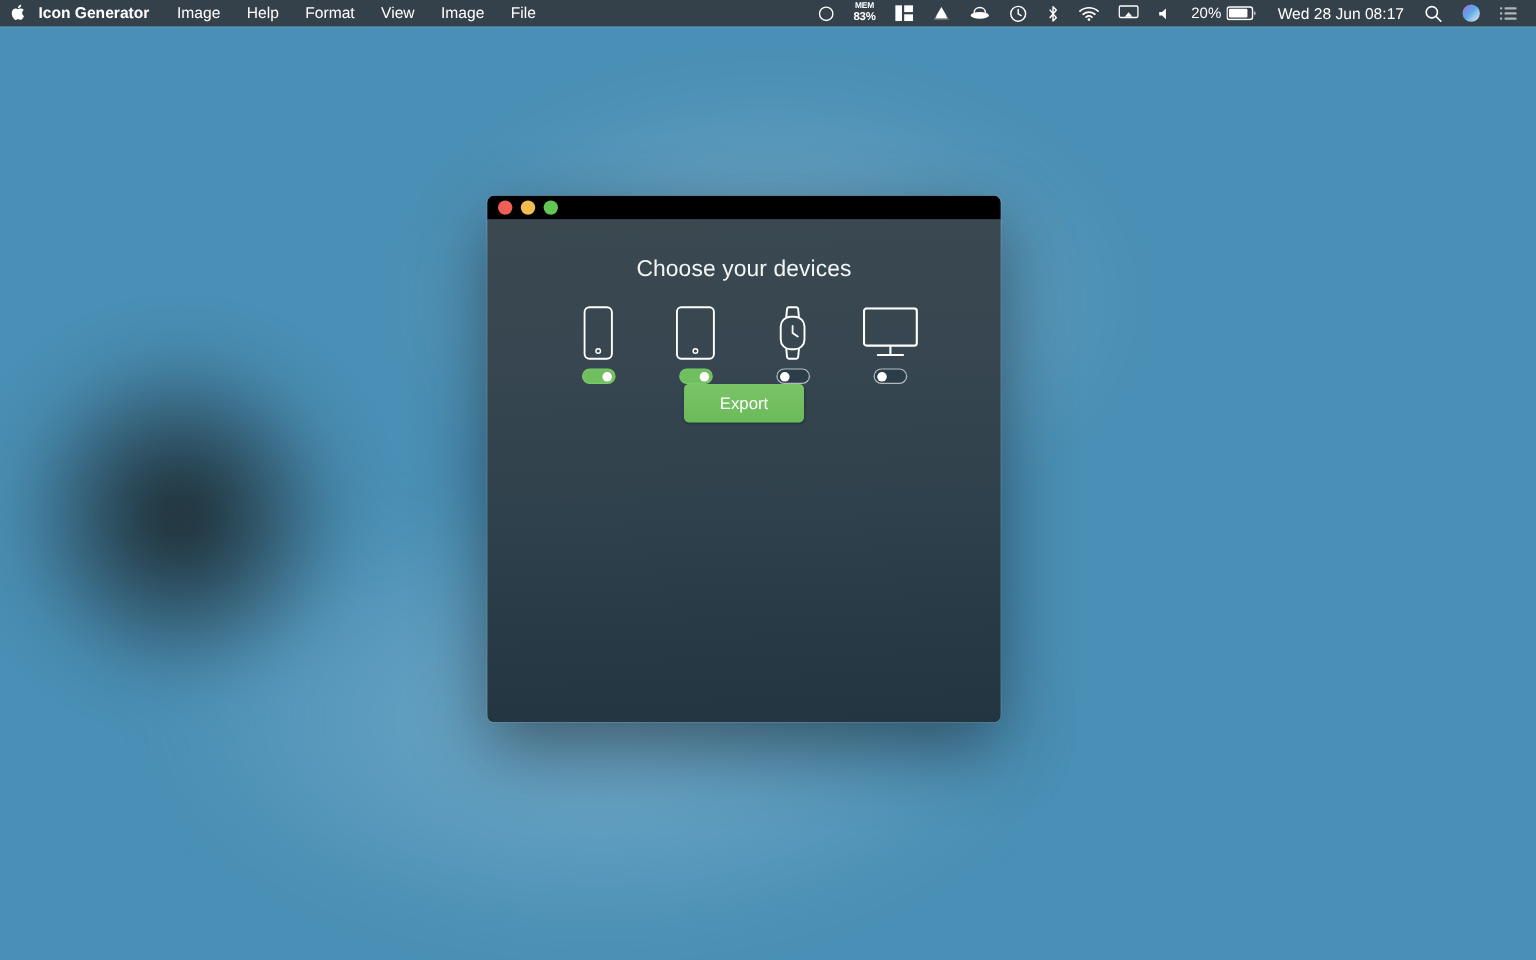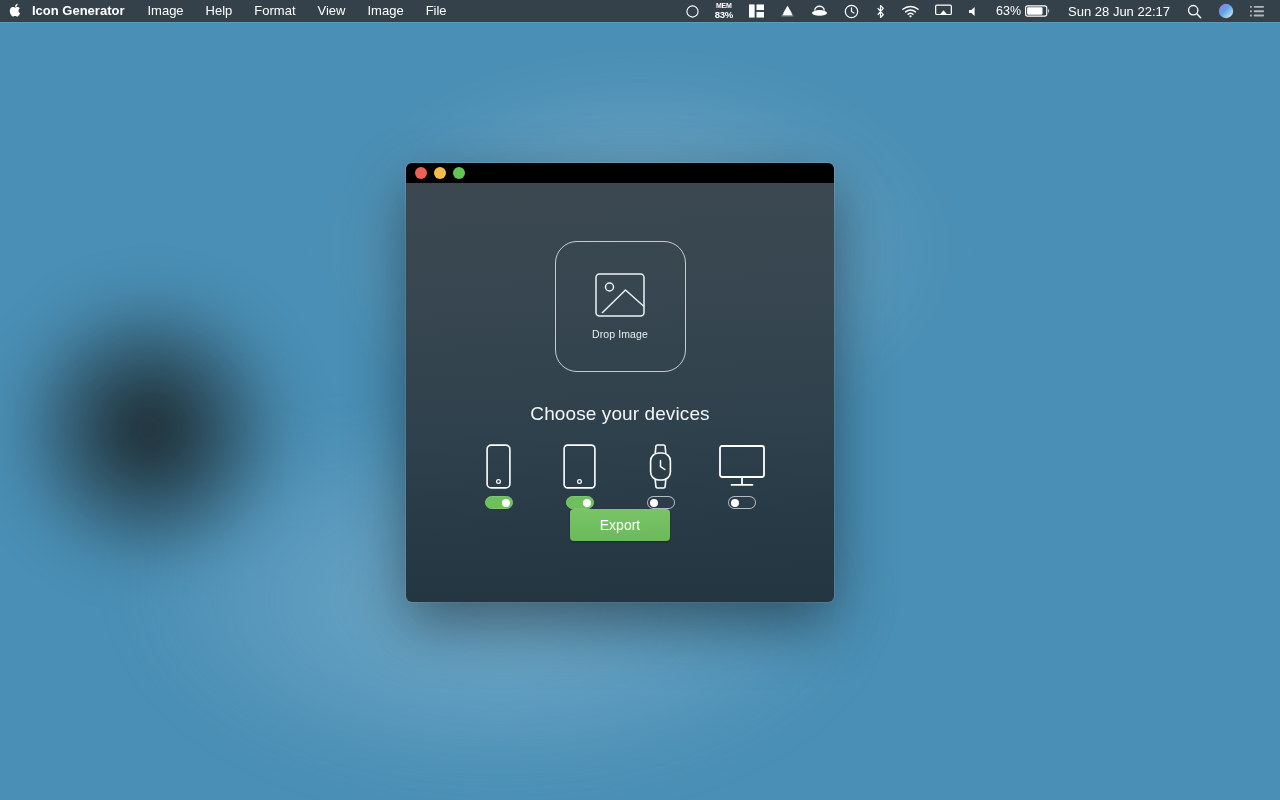--- a/index.html
+++ b/index.html
@@ -229,29 +229,29 @@
       <svg width="17" height="14" viewBox="0 0 18 14">
         <rect x="0.7" y="0.7" width="16.6" height="10" rx="1.4" fill="none" stroke="#fff" stroke-width="1.3"></rect>
         <path d="M9 6.2 L12.4 10.2 H5.6 Z" fill="#fff"></path>
       </svg>
     </span>
     <span class="status-item">
       <svg width="12" height="13" viewBox="0 0 12 13">
         <path d="M1 5 H3.4 L6.6 2 V11 L3.4 8 H1 Z" fill="#fff"></path>
       </svg>
     </span>
-    <span class="status-item batt-pct">63%</span>
+    <span class="status-item batt-pct">20%</span>
     <span class="status-item" style="padding-left:0;">
       <svg width="26" height="12" viewBox="0 0 27 12">
         <rect x="0.6" y="0.6" width="22" height="10.8" rx="2.2" fill="none" stroke="#fff" stroke-width="1.2"></rect>
         <rect x="2.2" y="2.2" width="16" height="7.6" rx="1.2" fill="#fff"></rect>
         <path d="M24.2 4 a2.6 2.6 0 0 1 0 4 Z" fill="#fff"></path>
       </svg>
     </span>
-    <span class="status-item clock">Sun 28 Jun  22:17</span>
+    <span class="status-item clock">Wed 28 Jun  08:17</span>
     <span class="status-item">
       <svg width="15" height="15" viewBox="0 0 16 16">
         <circle cx="6.6" cy="6.6" r="5" fill="none" stroke="#fff" stroke-width="1.4"></circle>
         <path d="M10.4 10.4 L14.6 14.6" stroke="#fff" stroke-width="1.5" stroke-linecap="round"></path>
       </svg>
     </span>
     <span class="status-item">
       <svg width="16" height="16" viewBox="0 0 16 16">
         <defs>
           <linearGradient id="sg" x1="0" y1="0" x2="1" y2="1">
@@ -281,30 +281,20 @@
 <div id="window">
 
   <div id="titlebar">
     <span class="tl close"></span>
     <span class="tl min"></span>
     <span class="tl zoom"></span>
   </div>
 
   <div id="appbody">
 
-    <div id="dropzone">
-      <span class="photo-icon">
-        <svg viewBox="0 0 50 44" width="50" height="44">
-          <rect x="1" y="1" width="48" height="42" rx="3.5" fill="none" stroke="#eef2f4" stroke-width="1.5"></rect>
-          <circle cx="14.5" cy="14" r="4" fill="none" stroke="#eef2f4" stroke-width="1.5"></circle>
-          <path d="M7 40 L30.5 17 L49 33.5" fill="none" stroke="#eef2f4" stroke-width="1.5" stroke-linejoin="round"></path>
-        </svg>
-      </span>
-      <span class="drop-label">Drop Image</span>
-    </div>
 
     <div id="devices-title">Choose your devices</div>
 
     <div id="devices-row">
 
       <div class="device">
         <span class="glyph">
           <svg width="25" height="45" viewBox="0 0 25 45">
             <rect x="1.1" y="1.1" width="22.8" height="42.8" rx="4.2" fill="none" stroke="#fff" stroke-width="1.6"></rect>
             <circle cx="12.5" cy="37.5" r="1.9" fill="none" stroke="#fff" stroke-width="1.2"></circle>

